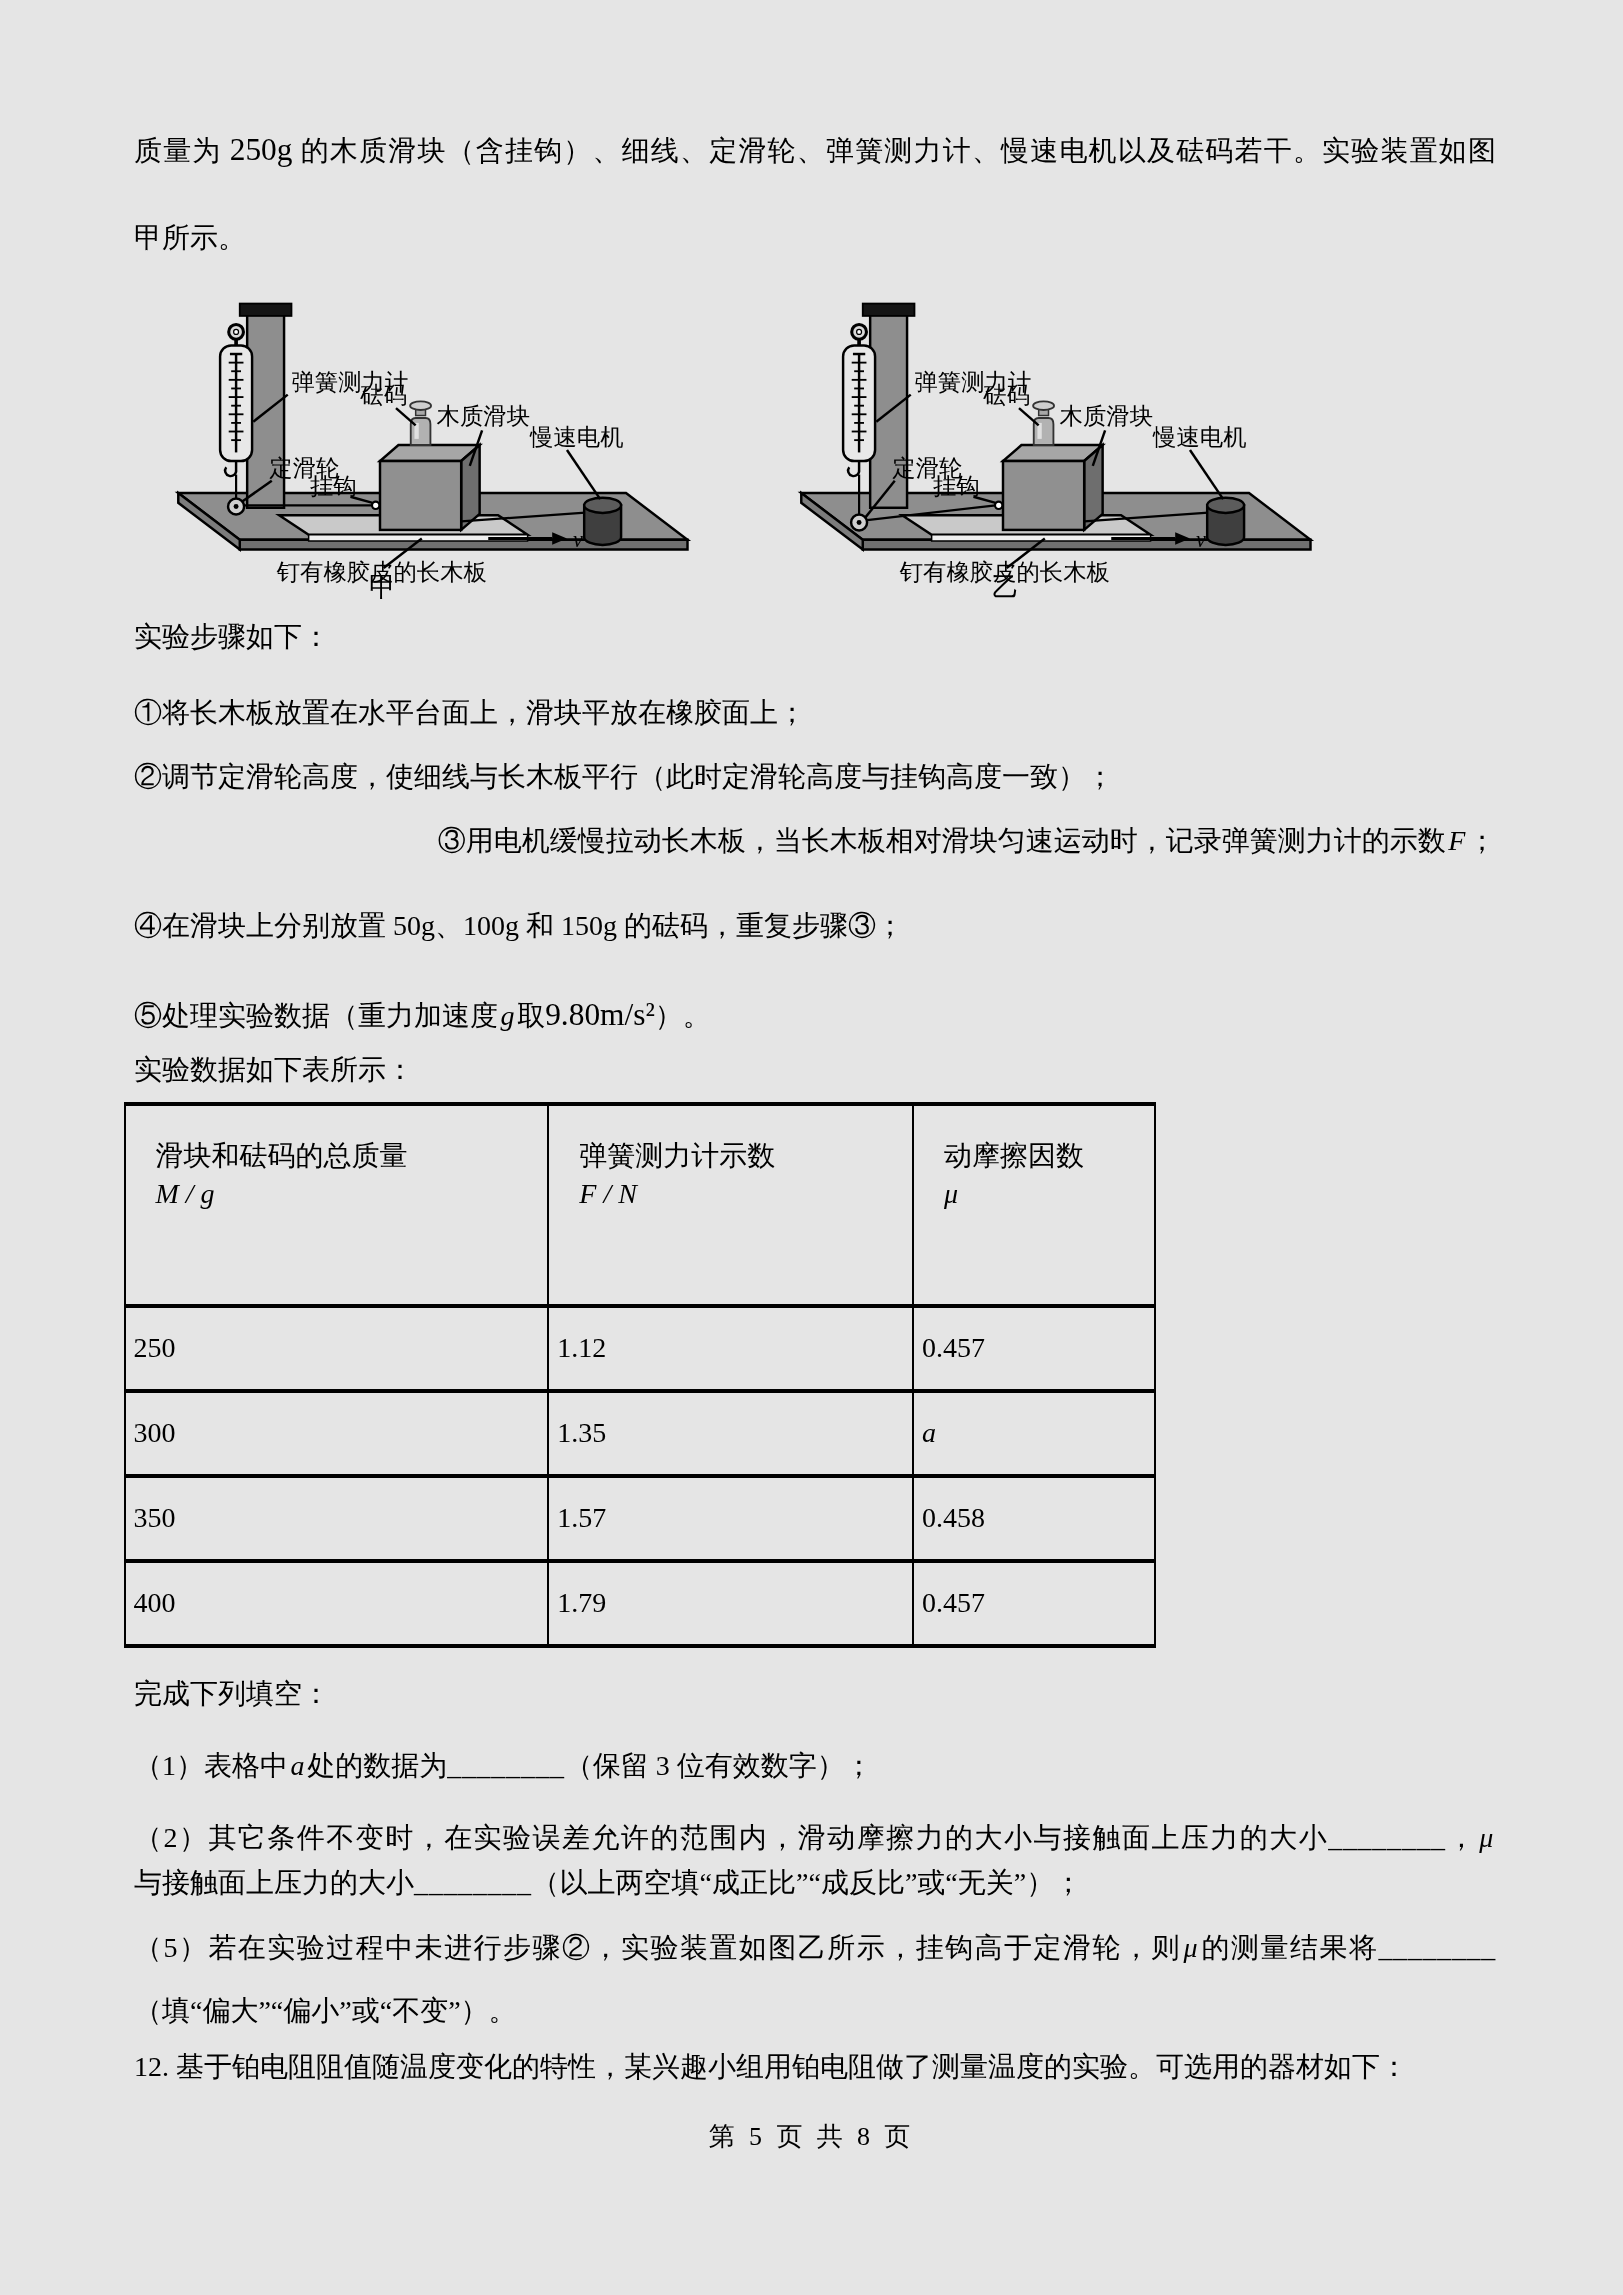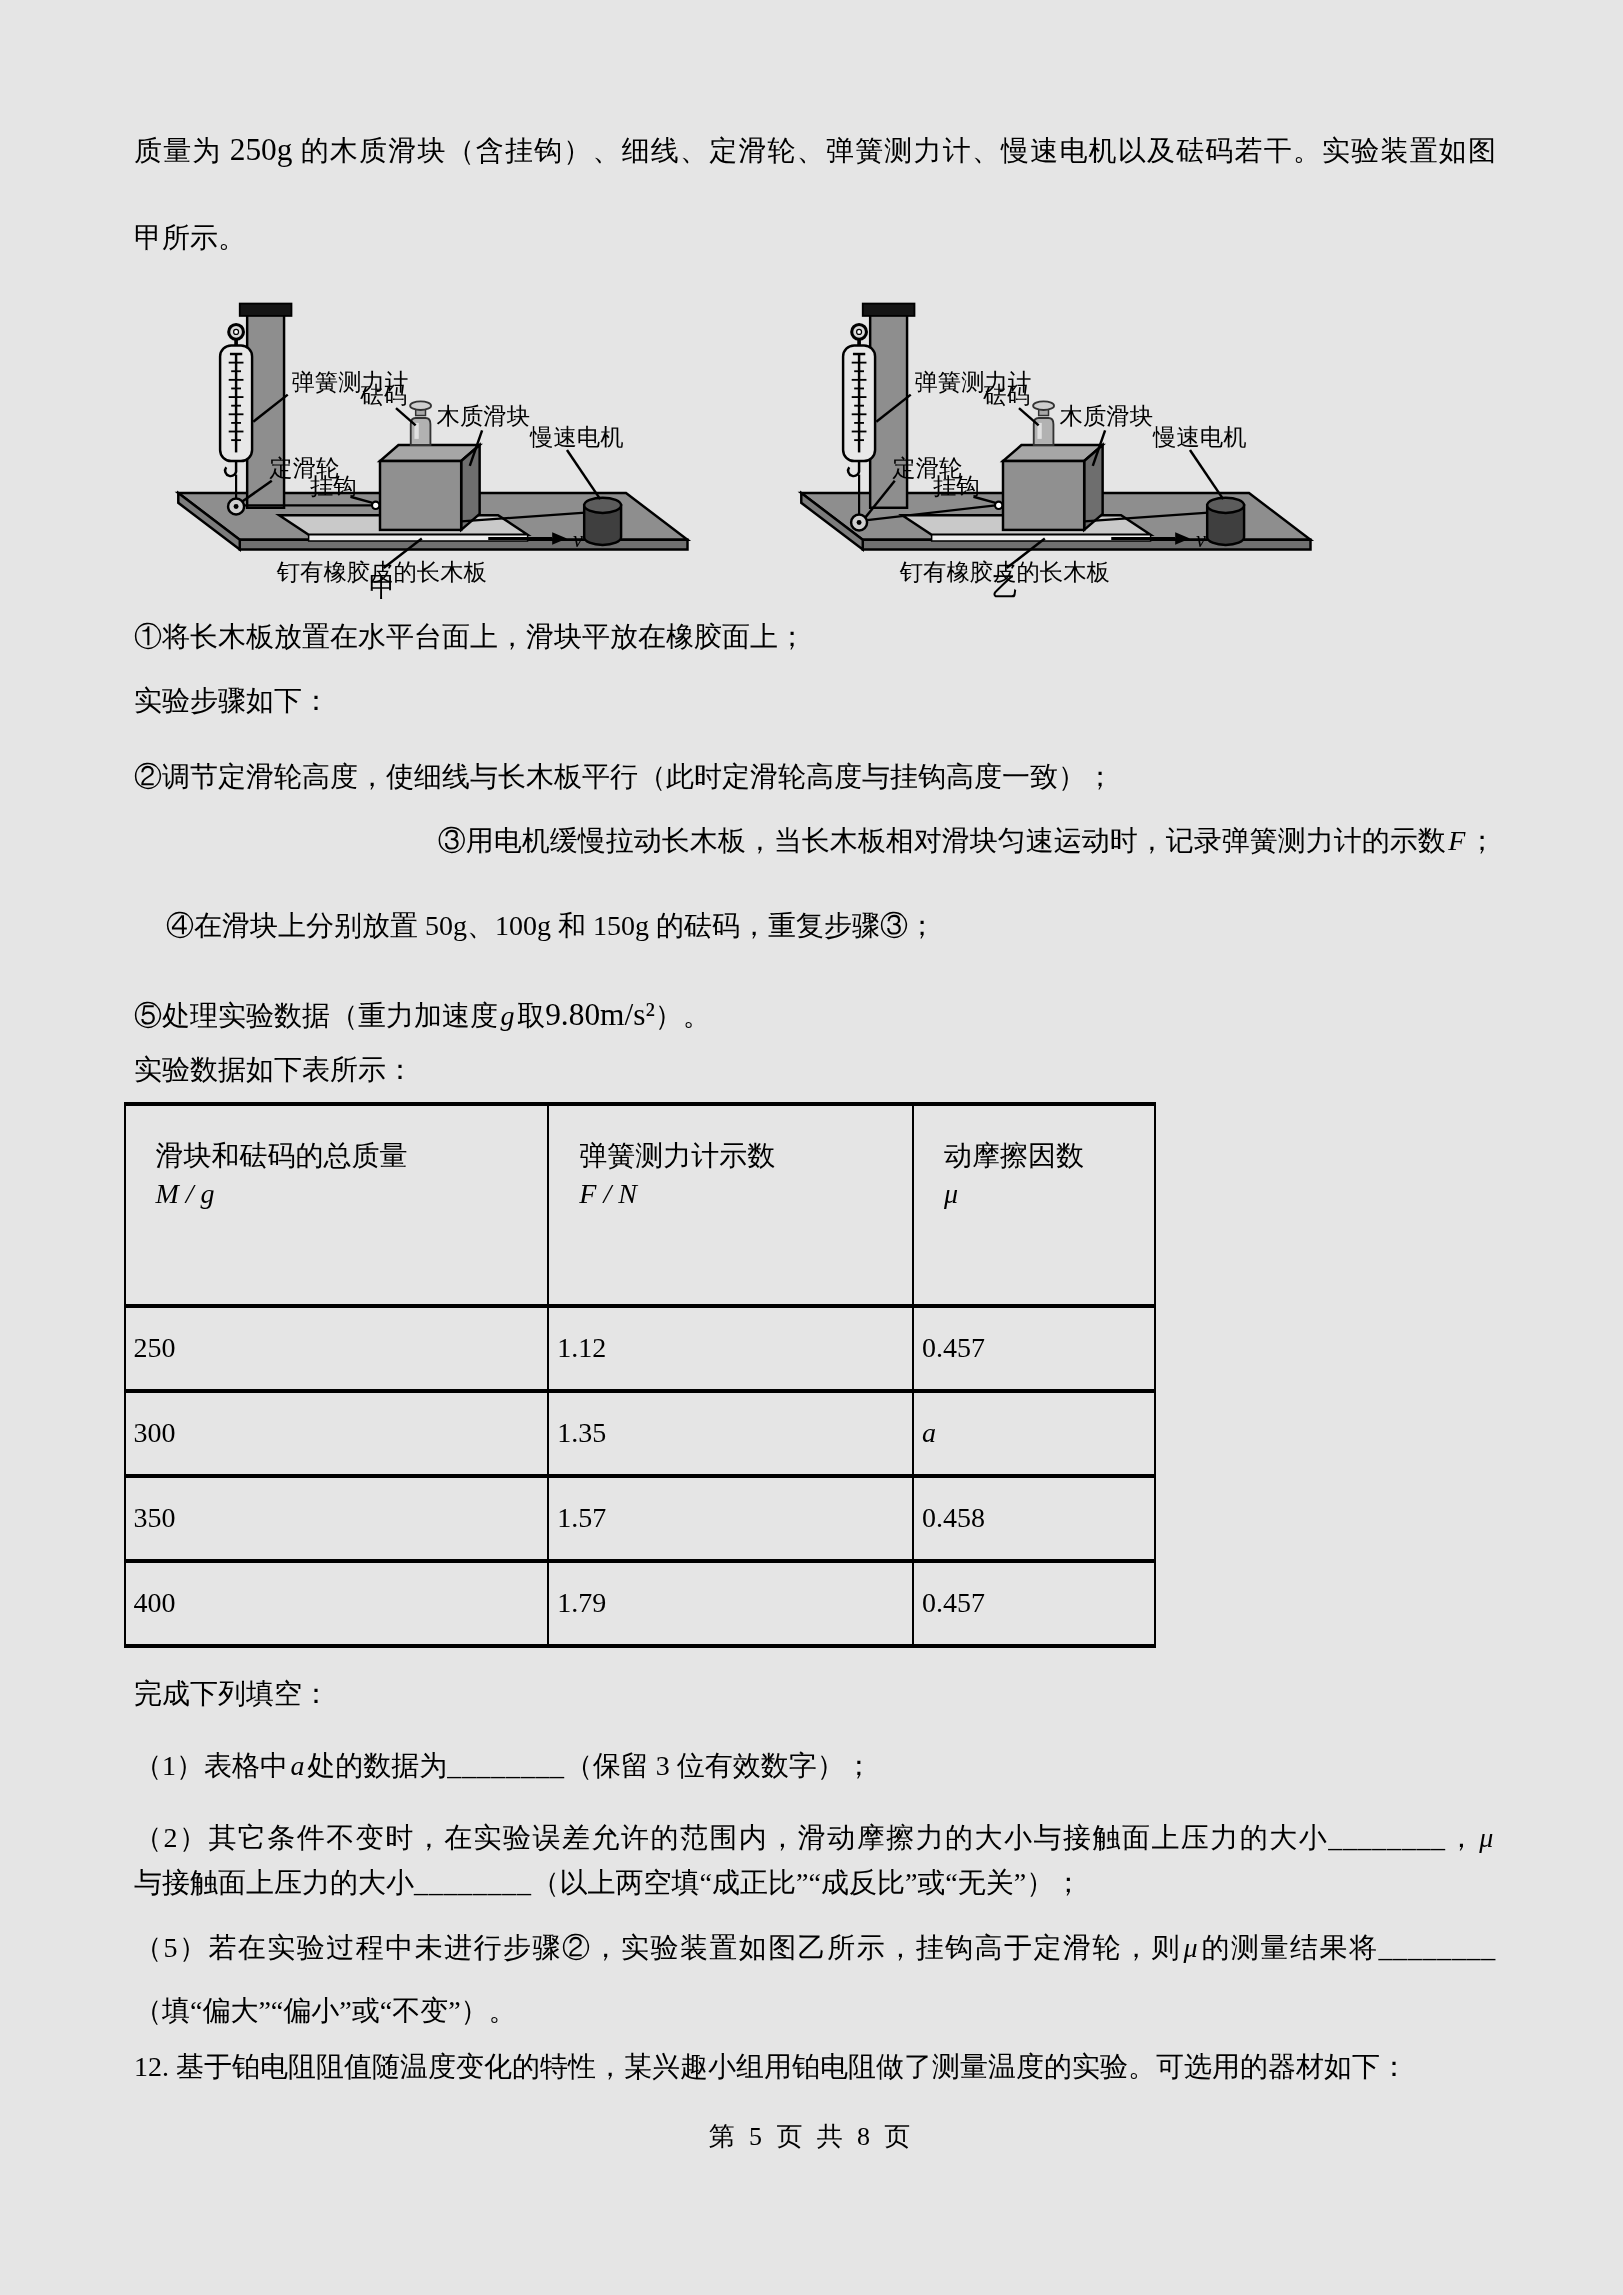--- a/index.html
+++ b/index.html
@@ -15,21 +15,21 @@
   .intro2{margin-bottom:39px;}
   .figures{display:flex;gap:7.9px;margin-bottom:18.3px;}
   .fig{width:615px;height:303px;display:block;}
   .fig text{font-family:"Liberation Serif",serif;font-size:19px;fill:#000;}
   .fig .cap{font-size:22px;}
   .fig .svg-var{font-style:italic;font-size:18px;}
   .steps-title{margin-bottom:37px;}
   .step1{margin-bottom:25px;}
   .step2{margin-bottom:25px;}
   .step3{margin-bottom:46px;text-align:right;}
-  .step4{margin-bottom:50px;margin-left:32px;}
+  .step4{margin-bottom:50px;}
   .step5{margin-bottom:14.4px;}
   .data-intro{margin-bottom:13px;}
   table.data{border-collapse:collapse;margin:0 0 26px -10.5px;border-radius:11px;}
   .data th,.data td{border:2px solid #000;border-top-width:4.6px;border-bottom-width:4.6px;
       font-weight:normal;text-align:left;padding:0 11.8px 0 30px;font-size:28px;}
   .data th:nth-child(1),.data td:nth-child(1){width:380px;}
   .data th:nth-child(2),.data td:nth-child(2){width:321px;}
   .data th:nth-child(3),.data td:nth-child(3){width:198px;}
   .data th{height:167px;vertical-align:top;padding-top:31px;line-height:38px;}
   .data .unit{font-style:italic;}
@@ -208,22 +208,22 @@
         <text x="110" y="146">定滑轮</text>
         <text x="143" y="161">挂钩</text>
         <text x="184" y="87">砝码</text>
         <text x="246" y="104">木质滑块</text>
         <text x="322" y="121">慢速电机</text>
         <text x="116" y="231">钉有橡胶皮的长木板</text>
         <text x="191" y="244" class="cap">乙</text>
       </svg>
     </div>
 
+    <p class="line steps-title">实验步骤如下：</p>
     <p class="line step1">①将长木板放置在水平台面上，滑块平放在橡胶面上；</p>
-    <p class="line steps-title">实验步骤如下：</p>
     <p class="line step2">②调节定滑轮高度，使细线与长木板平行（此时定滑轮高度与挂钩高度一致）；</p>
     <p class="line step3"><span>③用电机缓慢拉动长木板，当长木板相对滑块匀速运动时，记录弹簧测力计的示数</span><span class="var">F</span><span>；</span></p>
     <p class="line step4">④在滑块上分别放置 50g、100g 和 150g 的砝码，重复步骤③；</p>
     <p class="line step5"><span>⑤处理实验数据（重力加速度</span><span class="var">g</span><span>取</span><span class="lat">9.80m/s²</span><span>）。</span></p>
     <p class="line data-intro">实验数据如下表所示：</p>
 
     <table class="data">
       <thead>
           <tr>
             <th>

